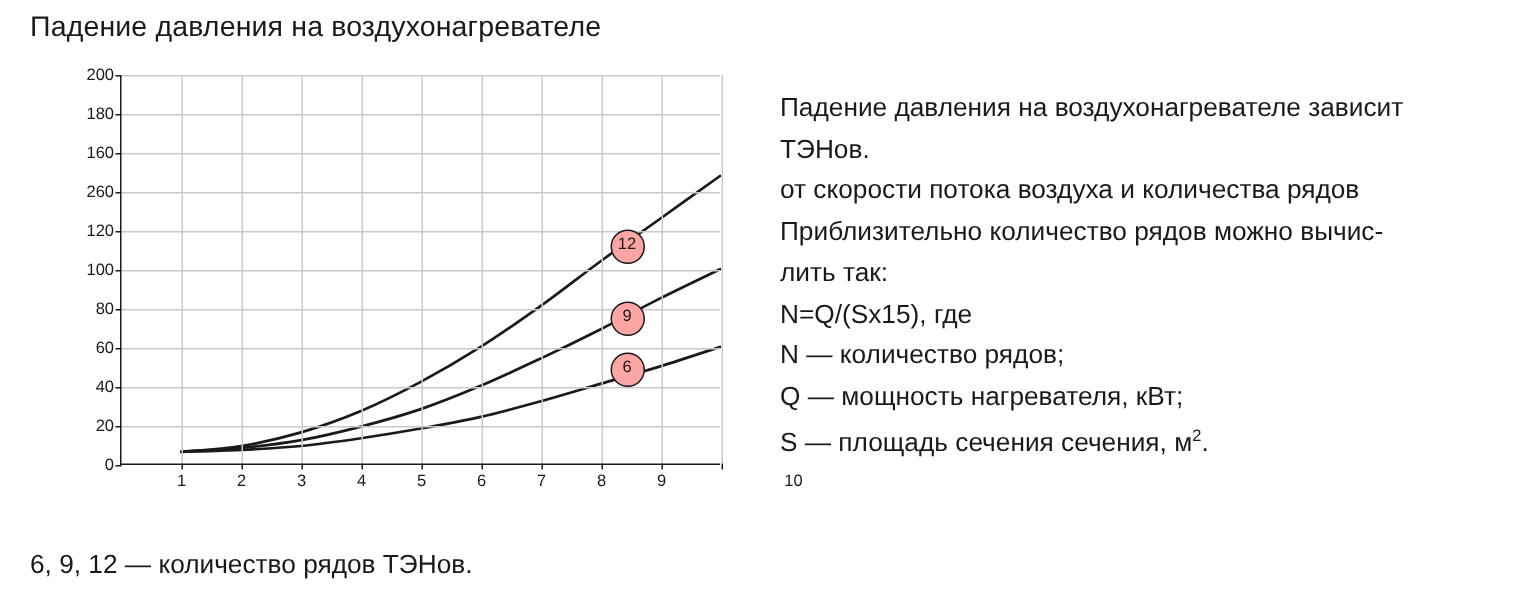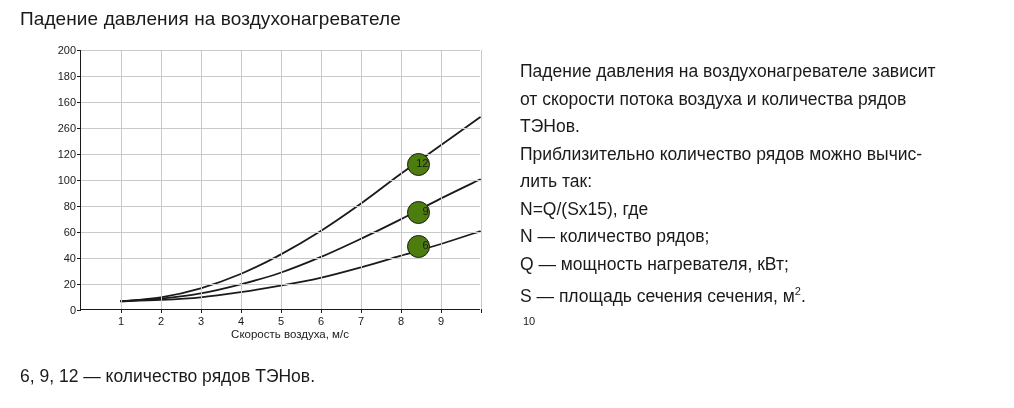--- a/index.html
+++ b/index.html
@@ -132,24 +132,24 @@
   }
 
   .series-badge {
     position: absolute;
     width: 21px;
     height: 21px;
     margin-left: -10.5px;
     margin-top: -10.5px;
     border: 1.5px solid #1a1a1a;
     border-radius: 50%;
-    background: #4d7c0f;
+    background: #fca5a5;
     font-size: 11px;
     line-height: 19px;
-    text-align: right;
+    text-align: center;
   }
 
   
   .text-column {
     position: absolute;
     left: 520px;
     top: 58px;
     width: 478px;
     font-size: 17.5px;
     line-height: 27.5px;
@@ -249,27 +249,26 @@
         <div class="xtick-mark" style="left: 360px;"></div>
         <div class="grid-v" style="left: 400px;"></div>
         <div class="xtick-label" style="left: 400px; margin-left: 48px;">10</div>
         <div class="xtick-mark" style="left: 400px;"></div>
         <div class="series-badge" style="left: 336px; top: 113.1px;">12</div>
         <div class="series-badge" style="left: 336px; top: 161.2px;">9</div>
         <div class="series-badge" style="left: 336px; top: 195px;">6</div>
       </div>
   </div>
 
-  <div class="x-axis-title">Скорость воздуха, м/с</div>
 </div>
 
 <div class="text-column">
   <p>Падение давления на воздухонагревателе зависит</p>
+  <p>ТЭНов.</p>
   <p>от скорости потока воздуха и количества рядов</p>
-  <p>ТЭНов.</p>
   <p>Приблизительно количество рядов можно вычис-</p>
   <p>лить так:</p>
   <p>N=Q/(Sx15), где</p>
   <p>N — количество рядов;</p>
   <p>Q — мощность нагревателя, кВт;</p>
   <p><span>S — площадь сечения сечения, м</span><sup>2</sup><span>.</span></p>
 </div>
 
 <div class="footnote">6, 9, 12 — количество рядов ТЭНов.</div>
 

